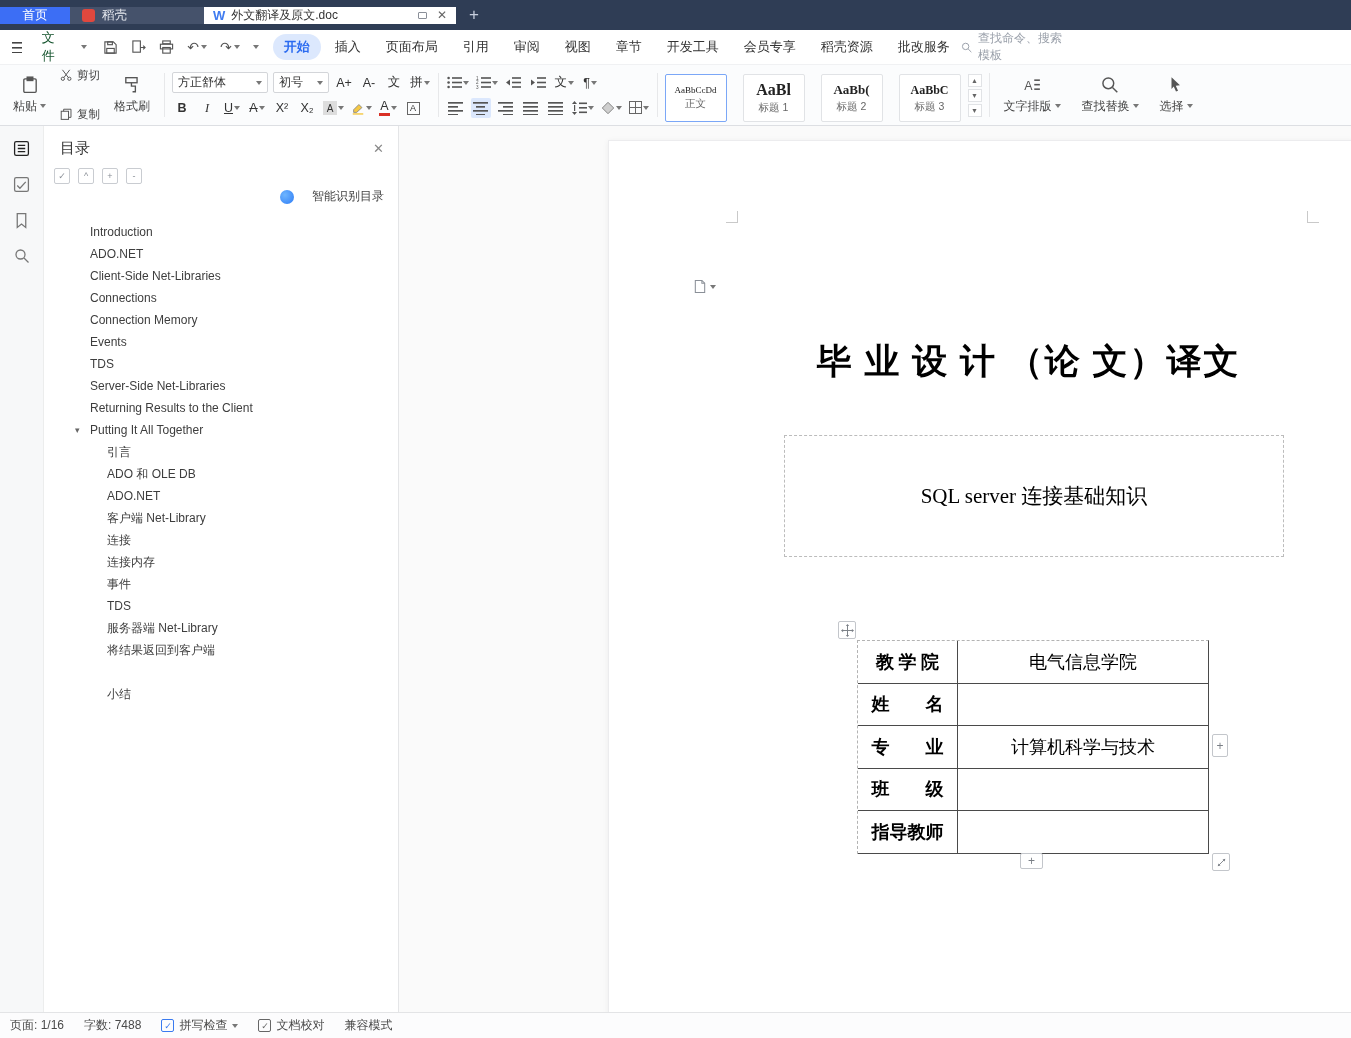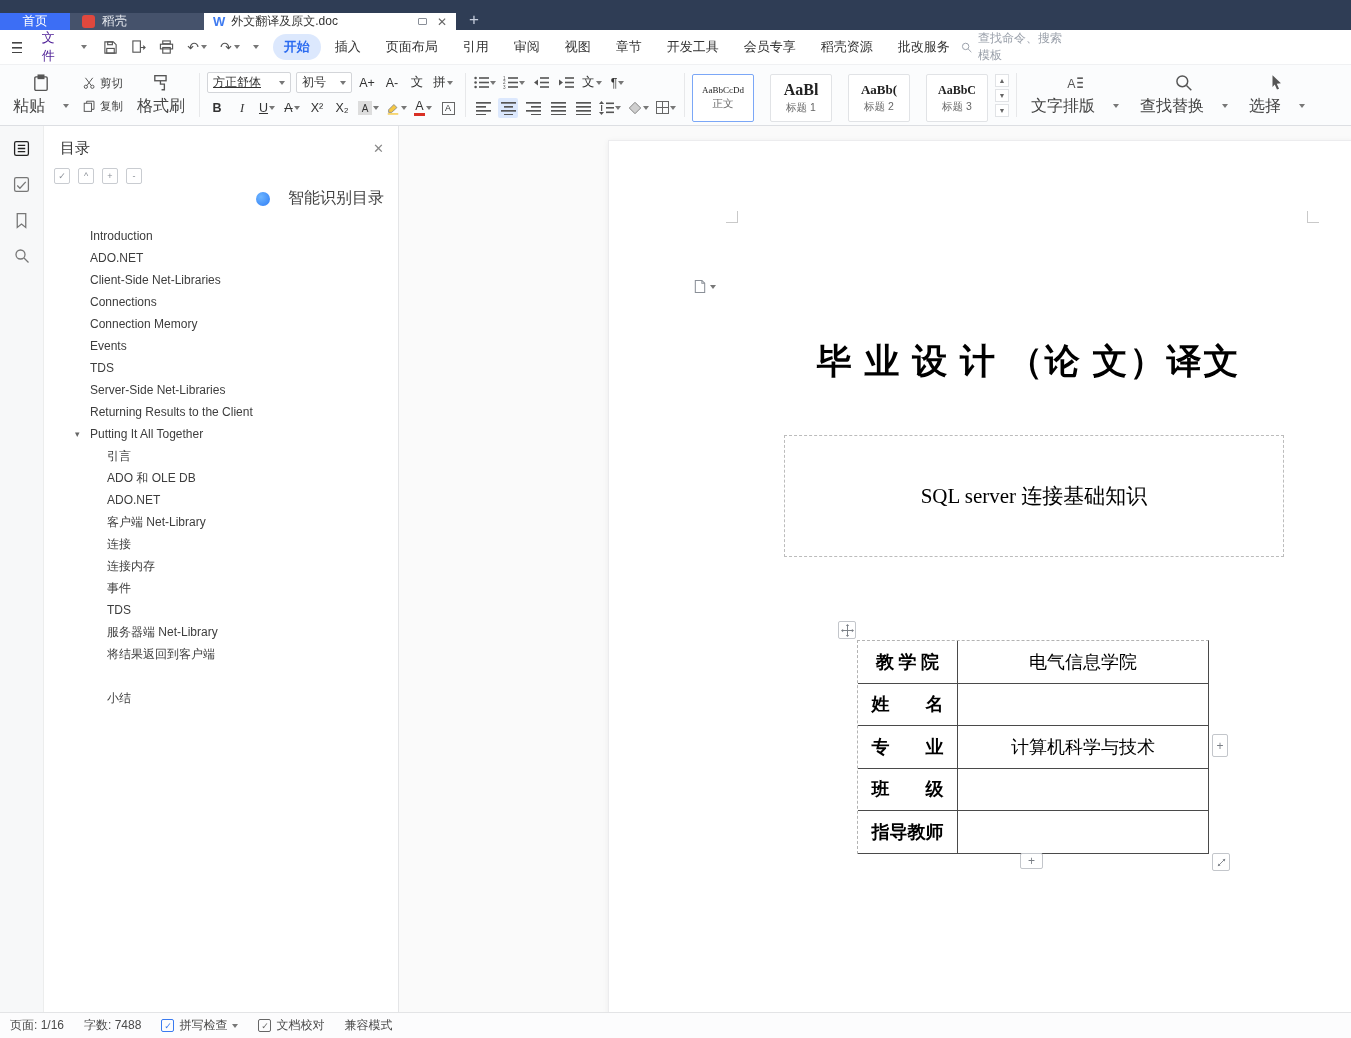--- a/index.html
+++ b/index.html
@@ -4,59 +4,59 @@
 <style>
   * { box-sizing: border-box; margin: 0; padding: 0; }
   html,body { background:#ddd; }
   .app {
     width:1351px; height:1038px; position:relative; overflow:hidden;
     background:#fff; color:#333; font-family:"Liberation Sans","DejaVu Sans",sans-serif; font-size:12px;
   }
   svg { display:block; }
 
   
-  .titlebar { height:30px; background:#2f3d55; display:flex; align-items:flex-end; }
+  .titlebar { height:30px; background:#2f3d55; display:flex; align-items:center; }
   .ttab { display:flex; align-items:center; font-size:12.5px; }
   .t-home { width:70px; background:#3c6ef5; color:#fff; justify-content:center; gap:5px; }
   .t-docer { width:134px; background:#45526b; color:#e9ecf2; padding:0 12px; gap:7px; }
   .docer-logo { width:13px; height:13px; background:#e0483e; border-radius:3px; }
   .t-doc { width:252px; background:#fff; color:#333; padding:0 9px; gap:6px; }
   .wlogo { color:#3f7bf0; font-weight:bold; font-size:13px; }
   .t-doc .title { flex:1; overflow:hidden; white-space:nowrap; font-size:12px; }
   .pin { width:9px; height:7px; border:1px solid #8a8f98; border-radius:1px; }
   .x { color:#666; font-size:12px; margin-left:4px; }
   .t-new { width:36px; color:#c7cedd; font-size:17px; justify-content:center; }
 
   
   .menubar { height:34px; display:flex; align-items:center; background:#fff; padding:0 12px; }
-  .file-btn { display:flex; align-items:center; gap:20px; font-size:13px; color:#4c1d95; }
+  .file-btn { display:flex; align-items:center; gap:20px; font-size:13px; color:#14532d; }
   .burger { width:13px; height:11px; background-repeat:no-repeat;
     background-image:linear-gradient(#444,#444),linear-gradient(#444,#444),linear-gradient(#444,#444);
     background-position:0 0,0 5px,0 10px; background-size:13px 1.6px; }
   .caret { width:0; height:0; border-left:3.5px solid transparent; border-right:3.5px solid transparent; border-top:4px solid #777; display:inline-block; }
   .qa { display:flex; align-items:center; gap:13px; margin-left:16px; color:#555; }
   .qa .pair { display:flex; align-items:center; gap:2px; }
   .qa .u { font-size:14px; color:#555; }
   .rtabs { display:flex; align-items:center; margin-left:14px; gap:3px; }
   .rtab { padding:4px 11px; font-size:13px; border-radius:14px; color:#333; white-space:nowrap; }
   .rtab.active { background:#dce8fd; color:#2a6af0; font-weight:bold; }
   .searchbox { margin-left:auto; margin-right:266px; display:flex; align-items:center; gap:6px; color:#9ba1ab; }
 
   
   .toolbar { height:62px; background:#fbfcfd; border-top:1px solid #f0f1f3; border-bottom:1px solid #dddfe3;
     display:flex; align-items:stretch; padding:3px 6px; gap:7px; }
   .vdiv { width:1px; background:#e7e8ea; margin:5px 0; }
   .bigbtn { display:flex; flex-direction:column; align-items:center; justify-content:center; gap:4px; padding:0 7px; color:#444; }
-  .bigbtn .lbl { font-size:16px; display:flex; align-items:center; gap:18px; white-space:nowrap; }
-  .stack { display:flex; flex-direction:column; justify-content:center; gap:8px; }
+  .bigbtn .lbl { font-size:12px; display:flex; align-items:center; gap:3px; white-space:nowrap; }
+  .stack { display:flex; flex-direction:column; justify-content:space-between; gap:8px; }
   .smallbtn { display:flex; align-items:center; gap:4px; font-size:11.5px; color:#444; }
   .grp-col { display:flex; flex-direction:column; justify-content:center; gap:5px; }
   .row { display:flex; align-items:center; gap:5px; }
   .combo { height:21px; border:1px solid #d3d5d9; background:#fff; border-radius:2px; display:flex; align-items:center; padding:0 5px; justify-content:space-between; font-size:12px; gap:4px; }
-  .fname { width:84px;text-decoration:underline; } .fsize { width:56px; }
+  .fname { width:96px; } .fsize { width:56px; }
   .tbtn { min-width:20px; height:20px; display:flex; align-items:center; justify-content:center; color:#333; font-size:12.5px; gap:1px; border-radius:2px; padding:0 1px; }
   .tbtn.active { background:#dce8fd; }
   .bB { font-weight:bold; } .bI { font-style:italic; font-family:"Liberation Serif",serif; } .bU { text-decoration:underline; }
   .bS { text-decoration:line-through; }
   .acolor { display:flex; flex-direction:column; align-items:center; line-height:1; }
   .acolor .bar { width:11px; height:3px; background:#d93025; margin-top:1px; }
   .aframe { border:1px solid #666; font-size:9px; width:13px; height:13px; display:flex; align-items:center; justify-content:center; }
   .ashade { background:#ddd; font-size:10px; width:14px; height:14px; display:flex; align-items:center; justify-content:center; }
   .ig { width:15px; height:14px; display:inline-block; background-repeat:no-repeat;
     background-image:linear-gradient(#555,#555),linear-gradient(#555,#555),linear-gradient(#555,#555),linear-gradient(#555,#555); }
@@ -82,21 +82,21 @@
   .main { display:flex; height:886px; }
   .strip { width:44px; background:#f7f8f9; border-right:1px solid #eceded; display:flex; flex-direction:column; align-items:center; padding-top:14px; gap:19px; color:#777; }
   .strip .sic { color:#777; } .strip .sic.active { color:#222; }
 
   .navpane { width:355px; background:#fff; border-right:1px solid #e4e5e7; display:flex; flex-direction:column; }
   .nav-head { display:flex; align-items:center; justify-content:space-between; padding:13px 14px 4px 16px; }
   .nav-title { font-size:15px; color:#333; }
   .nav-x { color:#888; font-size:13px; }
   .nav-ctls { display:flex; align-items:center; padding:6px 14px 4px 10px; }
   .toc-ctl { width:16px; height:16px; border:1px solid #c9ccd1; border-radius:2px; margin-right:8px; display:flex; align-items:center; justify-content:center; font-size:9px; color:#8a8f97; }
-  .smart { margin-left:auto; display:flex; align-items:center; gap:18px; font-size:16px; color:#444; }
+  .smart { margin-left:auto; display:flex; align-items:center; gap:18px; font-size:12px; color:#444; }
   .smart-ic { width:14px; height:14px; border-radius:50%; background:radial-gradient(circle at 35% 35%, #6db5ff, #2f7df6); }
   .toc-list { margin-top:16px; overflow:hidden; }
   .toc-item { height:22px; display:flex; align-items:center; font-size:12px; color:#3d3d3d; position:relative; white-space:nowrap; }
   .toc-item.lvl1 { padding-left:46px; }
   .toc-item.lvl2 { padding-left:63px; }
   .toc-item.gap { margin-top:22px; }
   .toc-chev { position:absolute; left:31px; color:#666; font-size:9px; }
 
   .canvas { flex:1; background:#fafafa; position:relative; overflow:hidden; }
   .page { position:absolute; left:209px; top:14px; width:746px; height:1060px; background:#fff; border:1px solid #ececee; box-shadow:0 1px 6px rgba(0,0,0,.06); }

